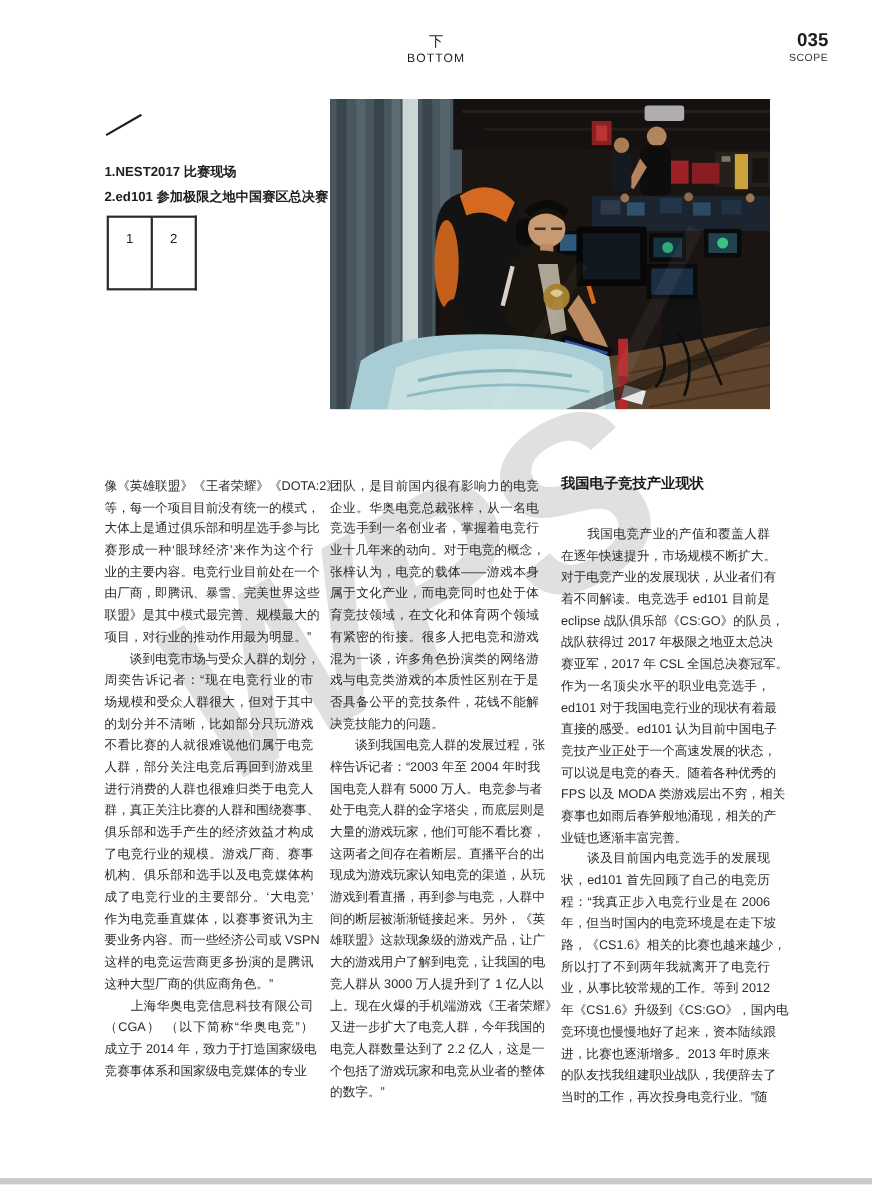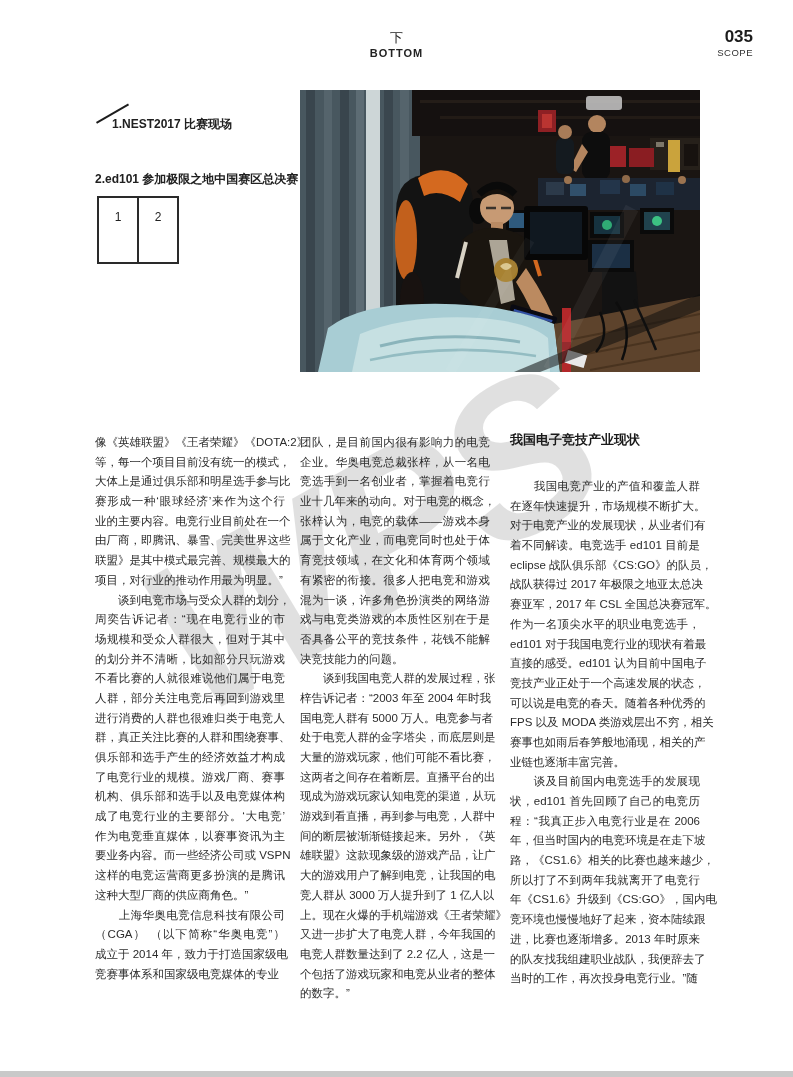--- a/index.html
+++ b/index.html
@@ -3,29 +3,29 @@
 <meta charset="utf-8">
 <style>
   html,body{margin:0;padding:0;background:#ffffff;}
   #page{
     position:relative;width:793px;height:1077px;background:#ffffff;overflow:hidden;
     font-family:"Liberation Sans","DejaVu Sans",sans-serif;color:#2b2b2b;
   }
   
   .hdr-center{position:absolute;left:0;top:30px;width:793px;text-align:center;line-height:1.2;}
   .hdr-cn{font-size:13px;color:#222;}
-  .hdr-en{font-size:11px;letter-spacing:1px;color:#222;font-weight:bold;margin-top:1px;}
+  .hdr-en{font-size:11px;letter-spacing:1px;color:#222;font-weight:normal;margin-top:1px;}
   .hdr-right{position:absolute;right:40px;top:28px;text-align:right;line-height:1.1;}
   .pageno{font-size:17px;font-weight:bold;color:#1c1c1c;}
   .sect{font-size:9.5px;letter-spacing:0.5px;color:#333;margin-top:1px;}
   
   .leader-line{position:absolute;left:96px;top:122px;width:37px;border-top:2px solid #1d1d1d;
     transform:rotate(-30deg);transform-origin:0 0;}
   .caption{position:absolute;left:95px;width:230px;font-size:12px;font-weight:bold;color:#202020;}
-  .caption.c1{top:116px;margin-left:17px;}
+  .caption.c1{top:148px;}
   .caption.c2{top:171px;}
   
   .index-table{position:absolute;left:97px;top:196px;display:flex;}
   .index-box{width:38px;height:52px;border:2px solid #2a2a2a;text-align:center;
     padding-top:12px;font-size:12px;color:#222;box-sizing:content-box;}
   .index-box+.index-box{border-left:none;}
   
   .photo{position:absolute;left:300px;top:90px;width:400px;height:282px;z-index:0;}
   .photo svg{display:block;width:100%;height:100%;}
   
@@ -265,20 +265,21 @@
         <div class="line">可以说是电竞的春天。随着各种优秀的</div>
         <div class="line">FPS 以及 MODA 类游戏层出不穷，相关</div>
         <div class="line">赛事也如雨后春笋般地涌现，相关的产</div>
         <div class="line end">业链也逐渐丰富完善。</div>
         <div class="line">　　谈及目前国内电竞选手的发展现</div>
         <div class="line">状，ed101 首先回顾了自己的电竞历</div>
         <div class="line">程：“我真正步入电竞行业是在 2006</div>
         <div class="line">年，但当时国内的电竞环境是在走下坡</div>
         <div class="line">路，《CS1.6》相关的比赛也越来越少，</div>
         <div class="line">所以打了不到两年我就离开了电竞行</div>
+        <div class="line">业，从事比较常规的工作。等到 2012</div>
         <div class="line">年《CS1.6》升级到《CS:GO》，国内电</div>
         <div class="line">竞环境也慢慢地好了起来，资本陆续跟</div>
         <div class="line">进，比赛也逐渐增多。2013 年时原来</div>
         <div class="line">的队友找我组建职业战队，我便辞去了</div>
         <div class="line end">当时的工作，再次投身电竞行业。”随</div>
       </div>
   </div>
 
   <div class="footer-bar"></div>
 </div>

